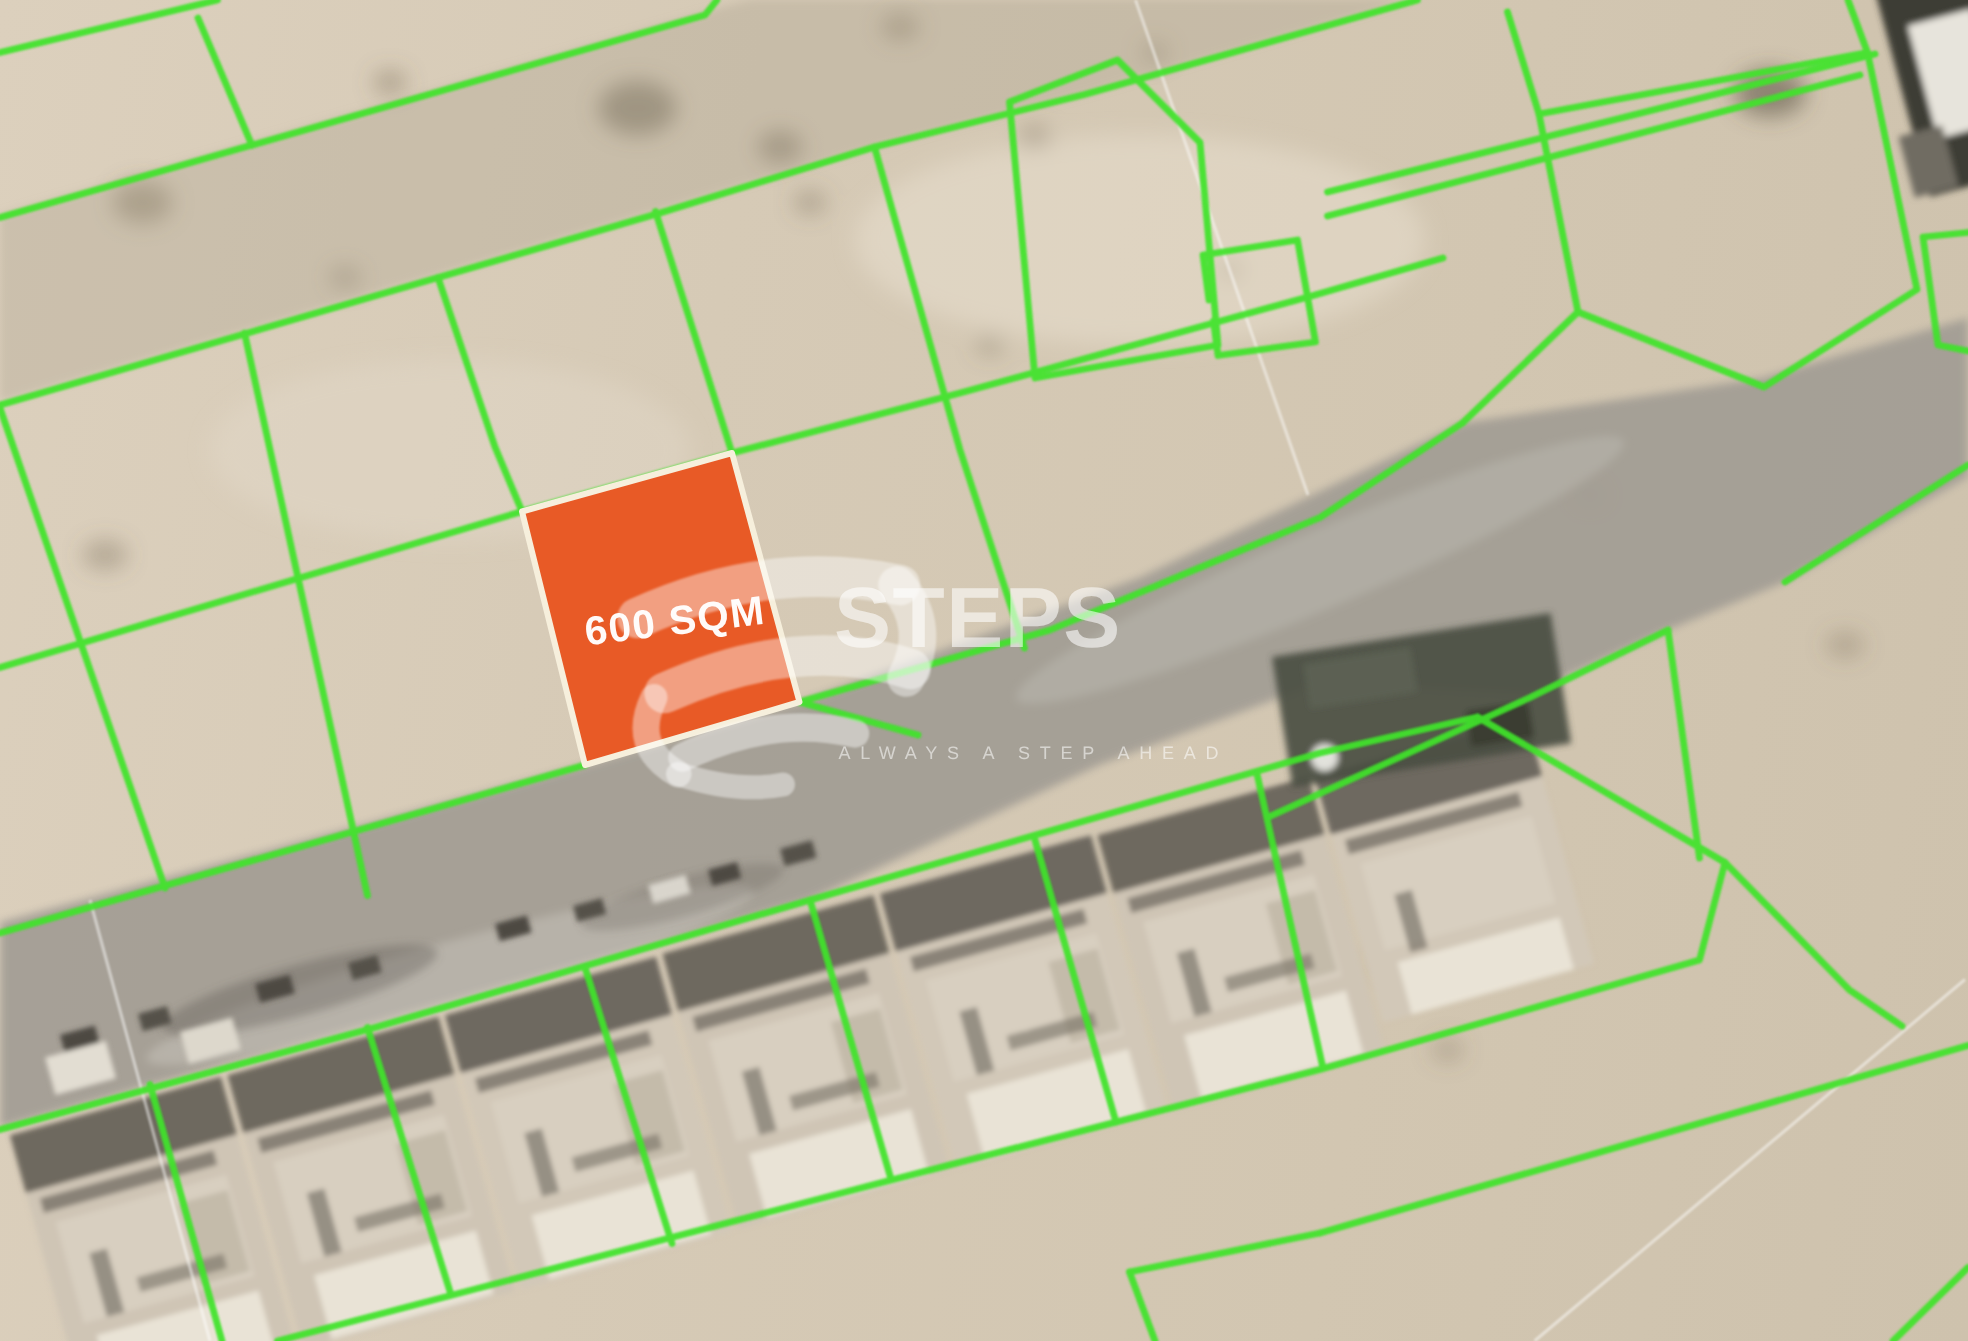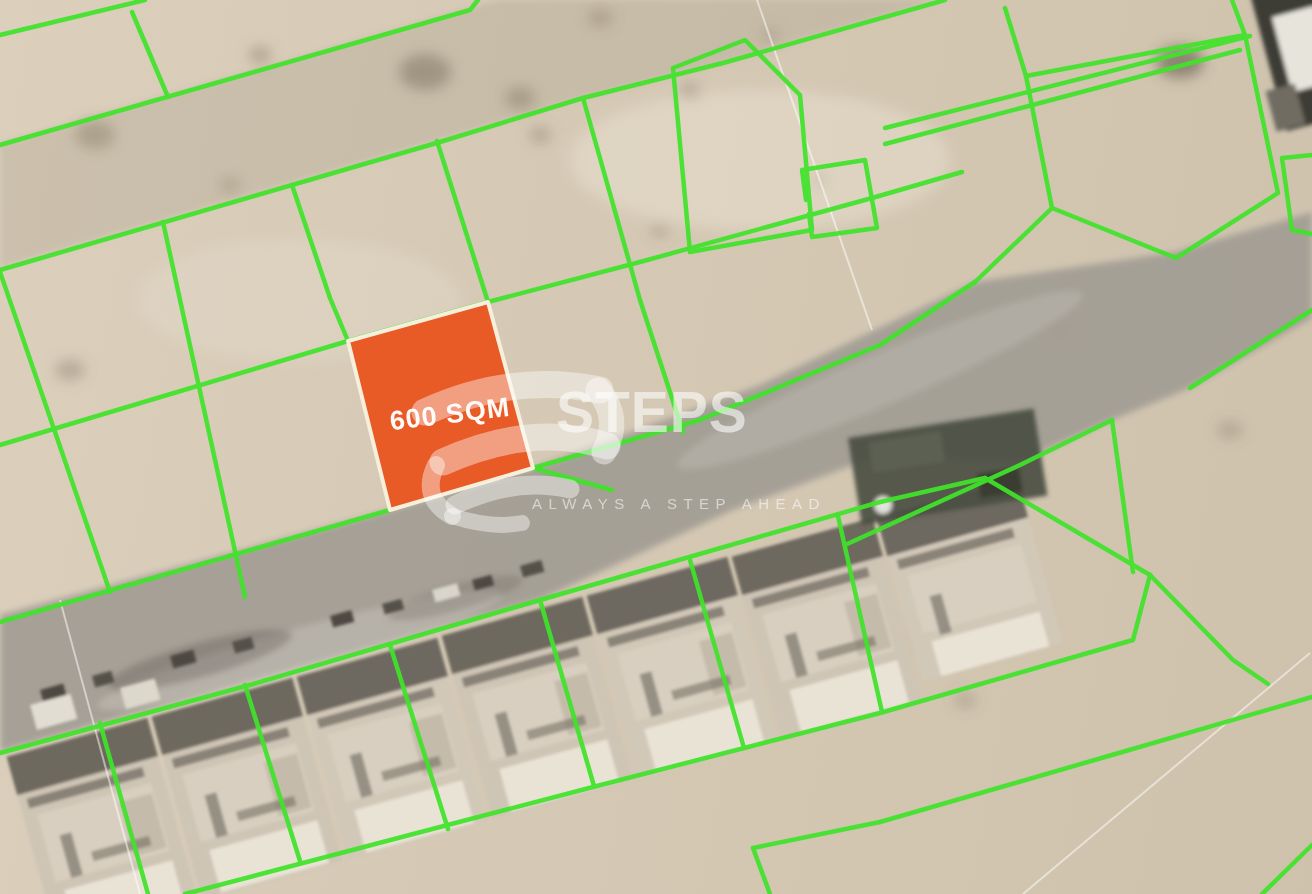--- a/index.html
+++ b/index.html
@@ -20,22 +20,22 @@
     position:absolute;left:556px;top:384px;
     font-size:57px;font-weight:bold;letter-spacing:1px;line-height:1;
     color:rgba(255,255,255,0.58);
   }
   .wm-line2{
     position:absolute;left:556px;top:437px;
     font-size:55px;font-weight:bold;letter-spacing:2px;line-height:1;
     color:rgba(255,255,255,0.58);
   }
   .wm-tagline{
-    position:absolute;left:532px;top:496px;
-    font-size:15px;font-weight:normal;letter-spacing:6.5px;line-height:1;
+    position:absolute;left:559px;top:496px;
+    font-size:12px;font-weight:normal;letter-spacing:6.5px;line-height:1;
     color:rgba(255,255,255,0.55);
   }
 </style>
 </head>
 <body>
 
 <div class="stage">
 
   <svg width="1312" height="894" viewBox="0 0 1312 894">
     <defs>

